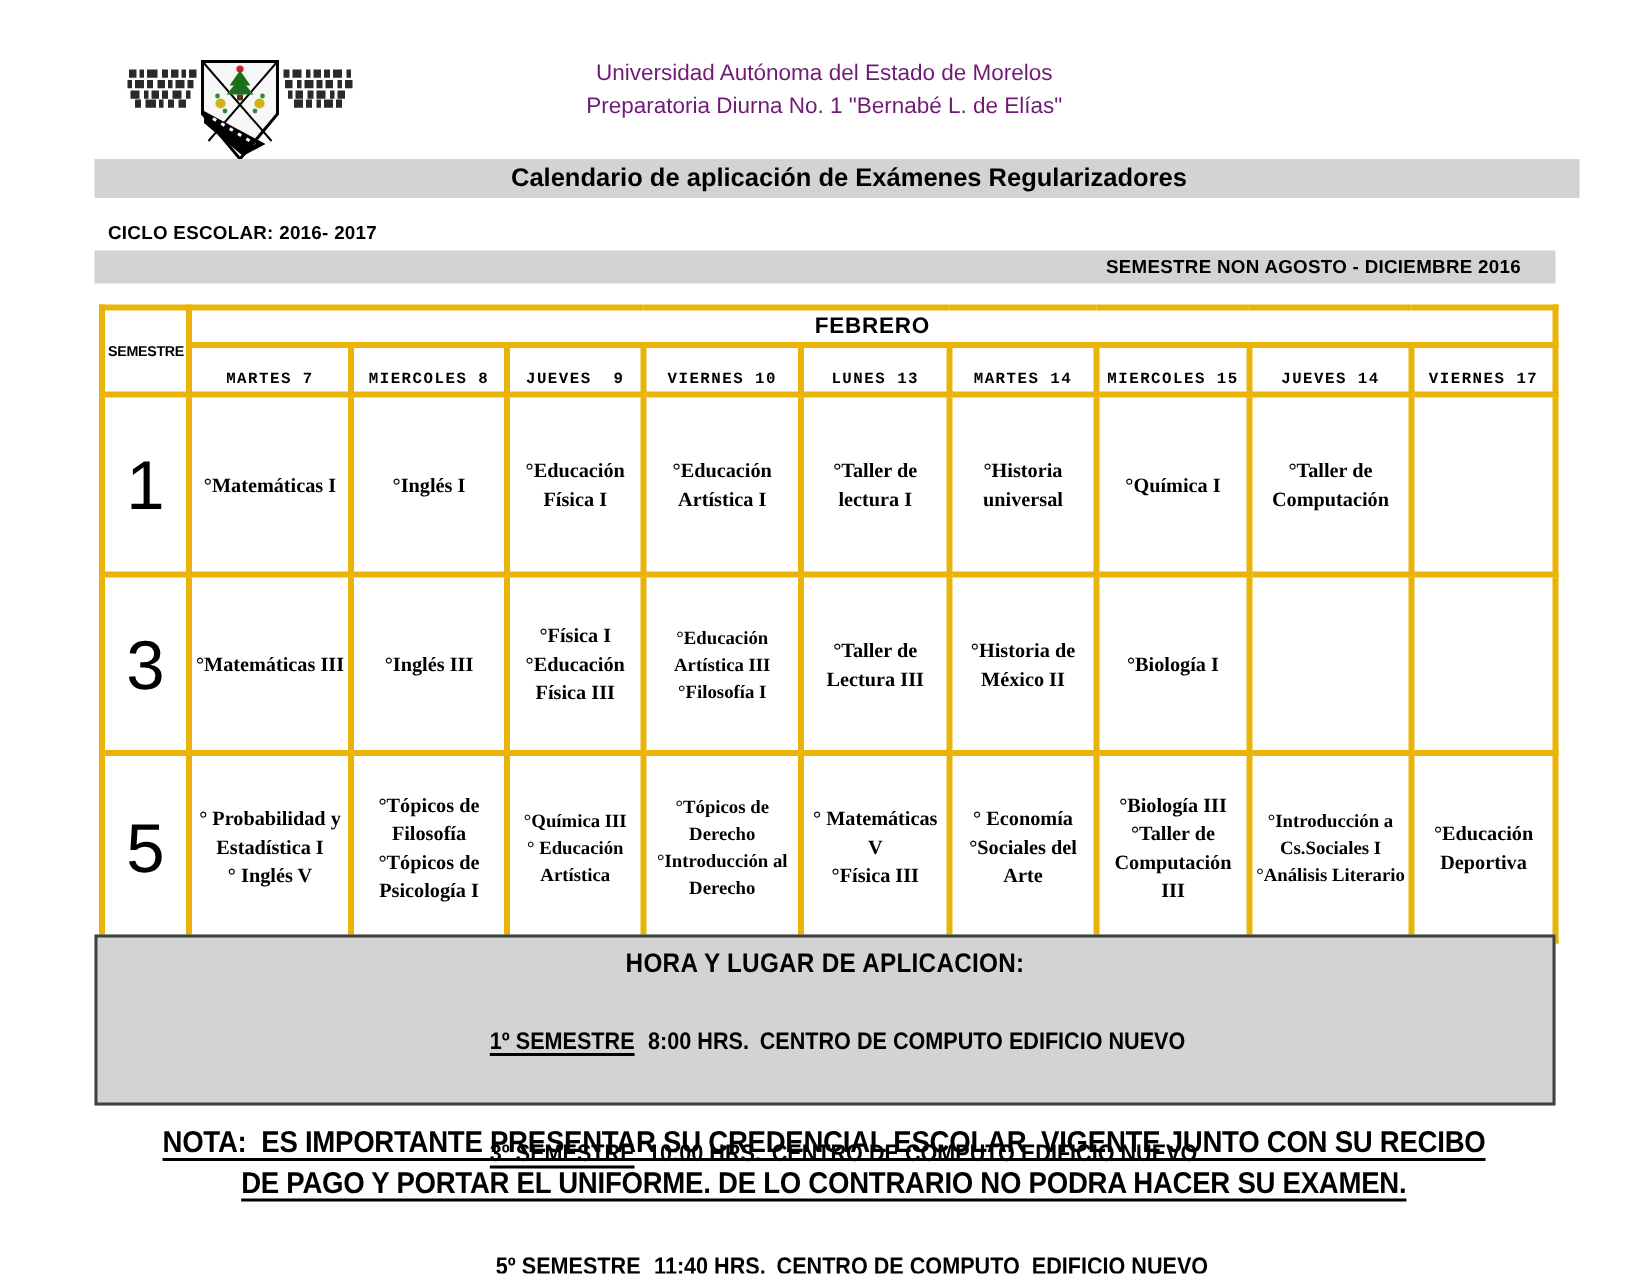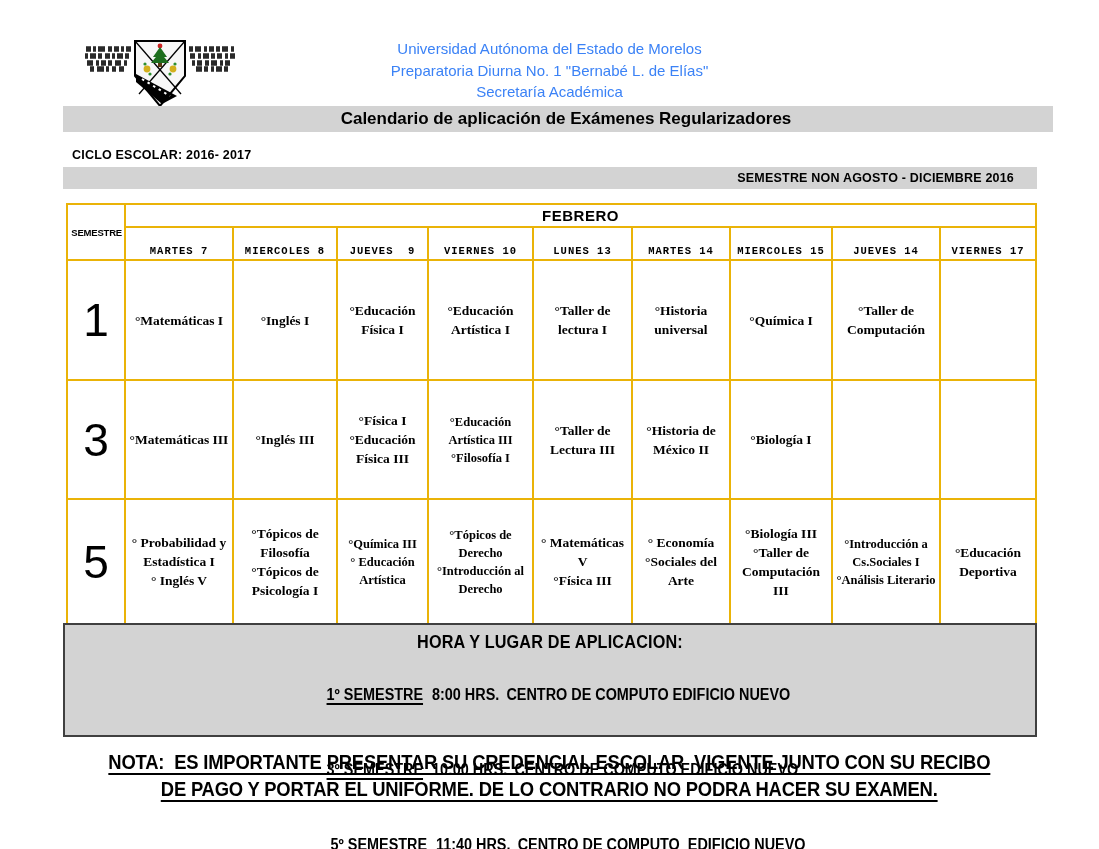--- a/index.html
+++ b/index.html
@@ -4,30 +4,30 @@
 <style>
   html,body{margin:0;padding:0;}
   body{
     width:1099px;height:849px;background:#ffffff;position:relative;
     font-family:"Liberation Sans", sans-serif;color:#000;overflow:hidden;
   }
   .abs{position:absolute;}
 
   
   .logo{left:84px;top:38px;width:152px;height:70px;}
-  .header-text{top:38px;left:0;width:1099px;text-align:center;font-size:15px;line-height:21.5px;color:#3b82f6;}
+  .header-text{top:38px;left:0;width:1099px;text-align:center;font-size:15px;line-height:21.5px;color:#701a75;}
   .title-band{left:63px;top:106px;width:974px;height:26px;background:var(--band);
     text-align:center;font-size:17px;font-weight:bold;line-height:26px;padding-left:16px;}
   .ciclo{left:72px;top:148px;font-size:12.5px;font-weight:bold;letter-spacing:.2px;}
   .sem-band{left:63px;top:167px;width:974px;height:22px;background:var(--band);
     font-size:12.5px;font-weight:bold;line-height:22px;text-align:right;box-sizing:border-box;padding-right:23px;letter-spacing:.2px;}
 
   
   table.cal{left:66px;top:203px;position:absolute;border-collapse:collapse;table-layout:fixed;width:969px;}
-  table.cal th,table.cal td{border:2px solid #eab308;padding:2px;box-sizing:border-box;}
+  table.cal th,table.cal td{border:4px solid #eab308;padding:2px;box-sizing:border-box;}
   th.corner{font-size:9.5px;font-weight:bold;text-align:right;padding:0;letter-spacing:-.2px;}
   tr.r-month{height:22px;}
   th.month{font-size:15px;font-weight:bold;text-align:center;letter-spacing:.5px;padding:0;}
   tr.r-days{height:33px;}
   th.day{font-family:"Liberation Mono", monospace;font-weight:bold;font-size:10.5px;
     letter-spacing:1px;text-align:center;vertical-align:bottom;padding-bottom:4px;white-space:pre;}
   tr.row1{height:120px;} tr.row3{height:119px;} tr.row5{height:125px;}
   td.sem{font-size:46px;font-weight:400;text-align:center;vertical-align:middle;}
   td.cell{font-family:"Liberation Serif", serif;font-weight:bold;font-size:13.5px;line-height:19px;
     text-align:center;vertical-align:middle;white-space:pre-line;}
@@ -86,21 +86,20 @@
       <circle cx="89" cy="31" r="3.4" fill="#d3b01c"></circle>
       <circle cx="91" cy="26" r="1.6" fill="#2e8f2e"></circle>
       <circle cx="86" cy="36" r="1.6" fill="#2e8f2e"></circle>
     </g>
   </svg>
 </div>
 
 <div class="abs header-text">
   <div>Universidad Autónoma del Estado de Morelos</div>
   <div>Preparatoria Diurna No. 1 "Bernabé L. de Elías"</div>
-  <div>Secretaría Académica</div>
 </div>
 
 <div class="abs title-band">Calendario de aplicación de Exámenes Regularizadores</div>
 <div class="abs ciclo">CICLO ESCOLAR: 2016- 2017</div>
 <div class="abs sem-band">SEMESTRE NON AGOSTO - DICIEMBRE 2016</div>
 
 <table class="cal">
   <colgroup>
     <col style="width:58px">
       <col style="width:108px">

